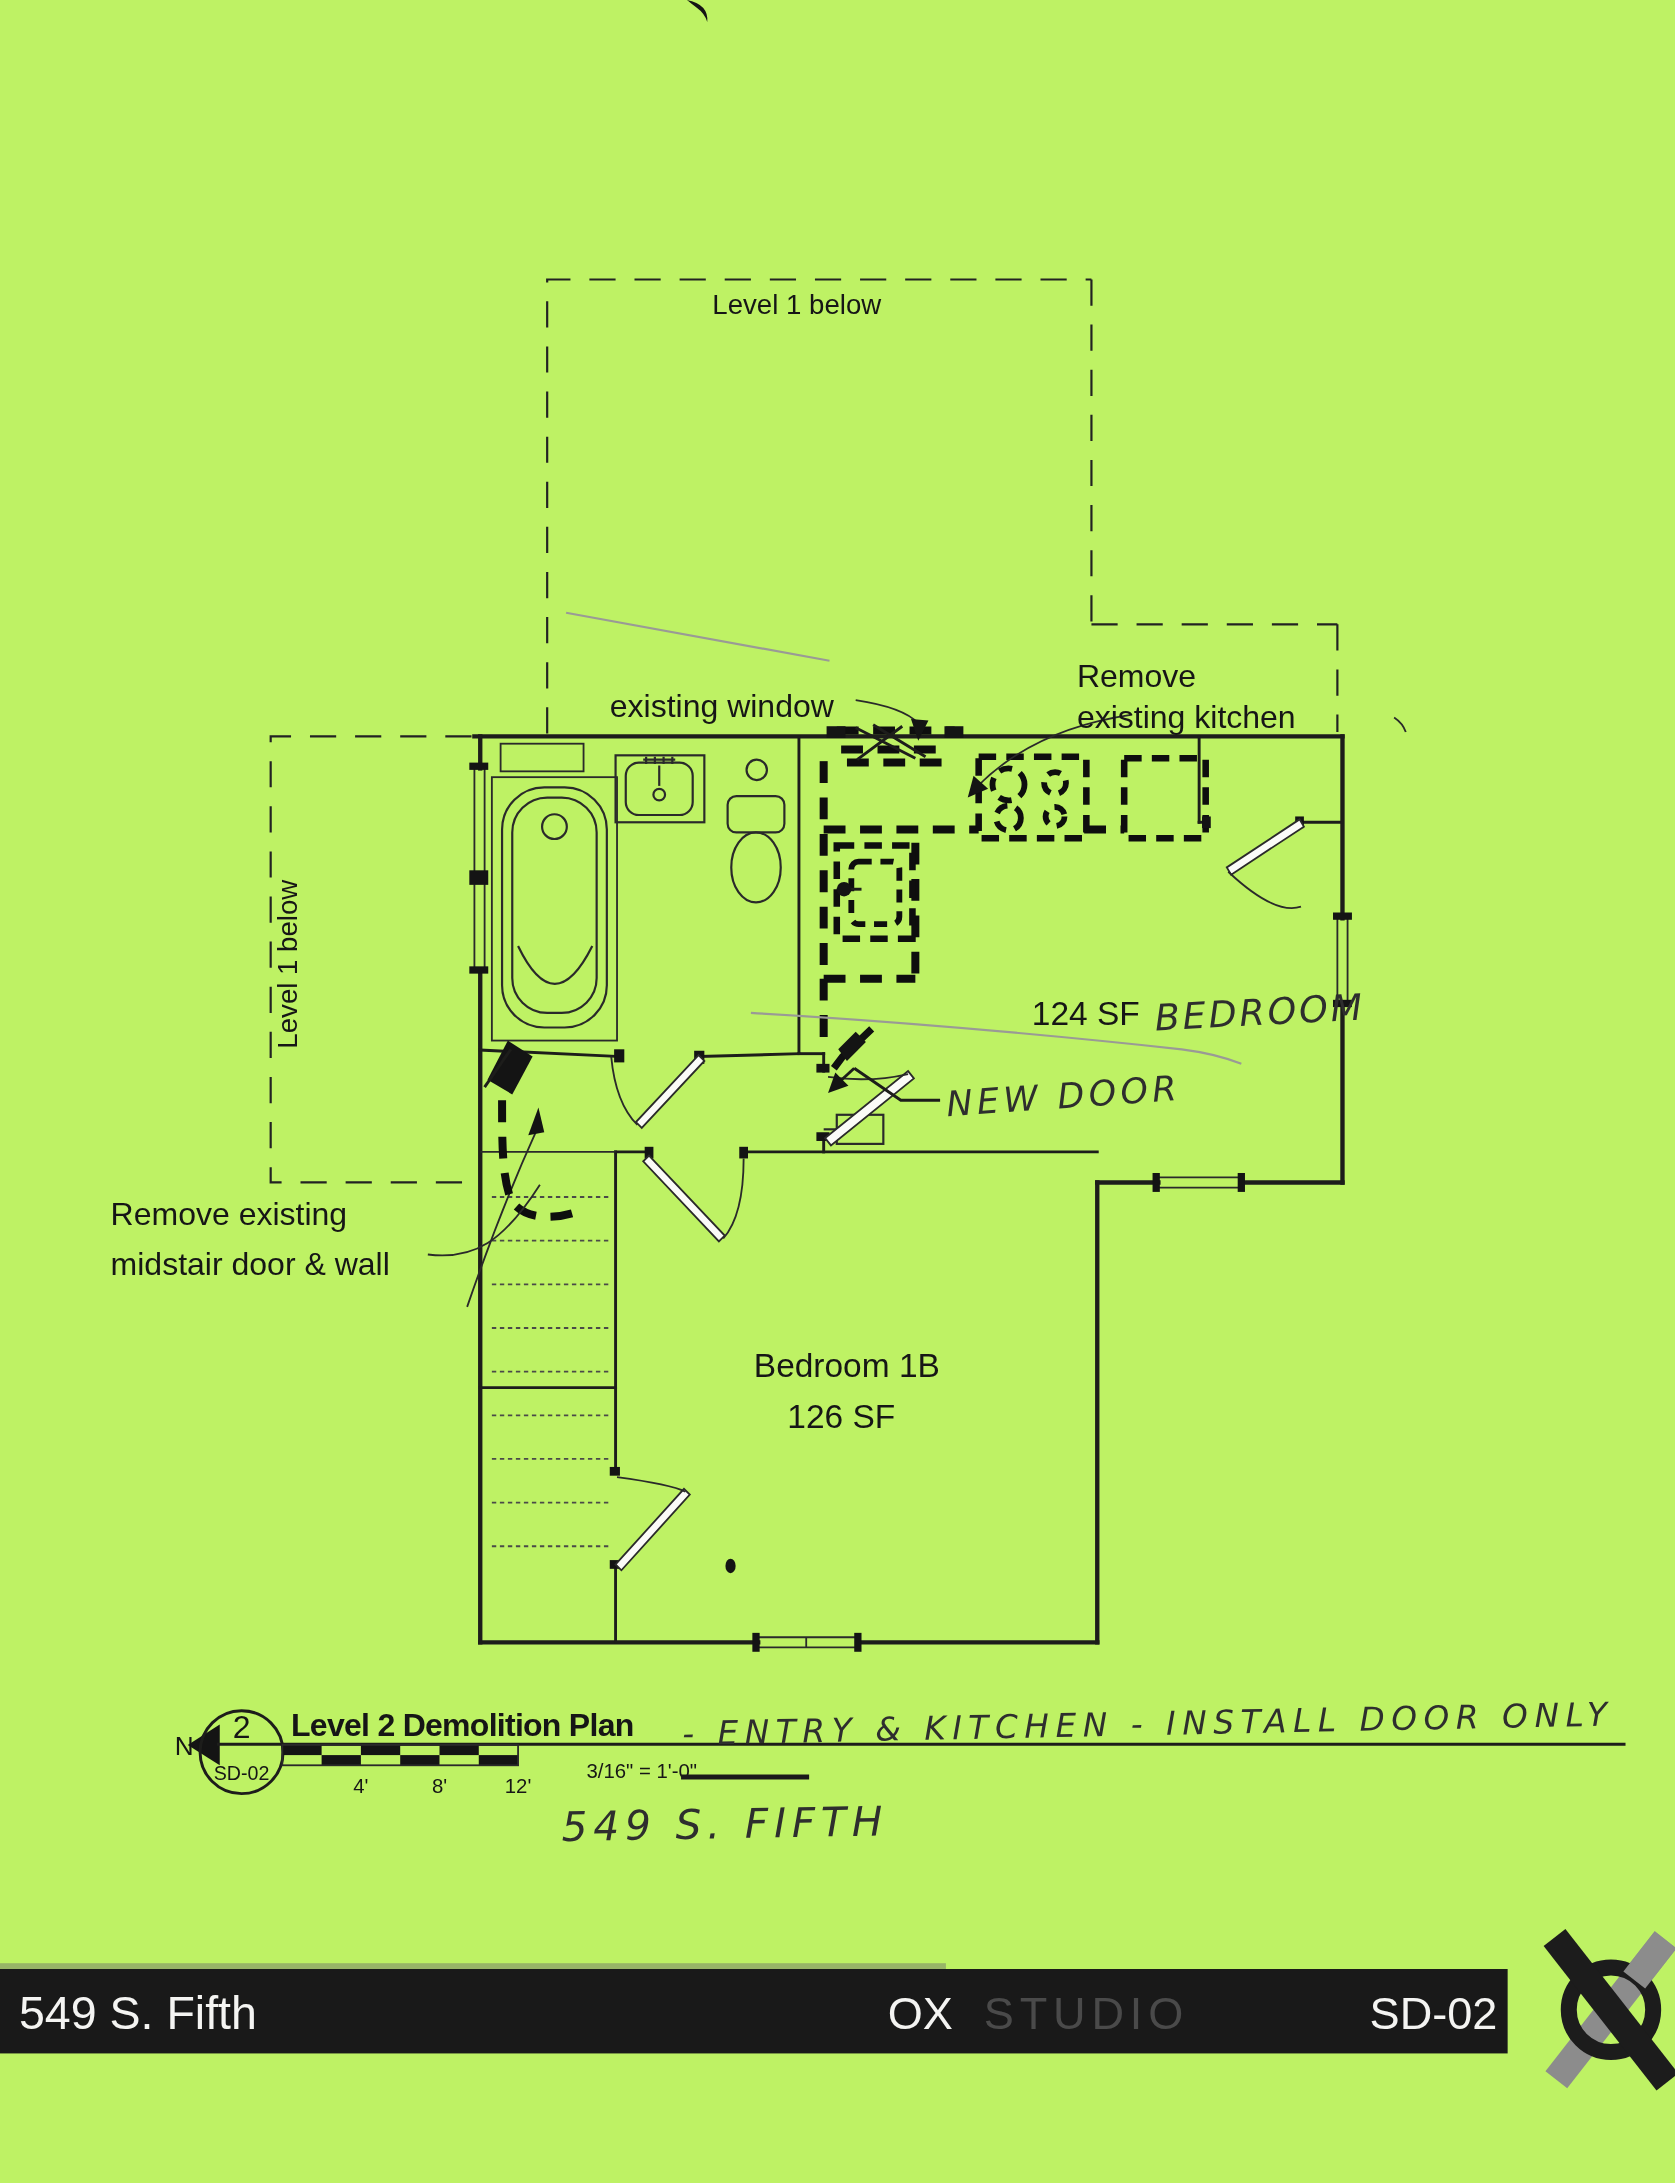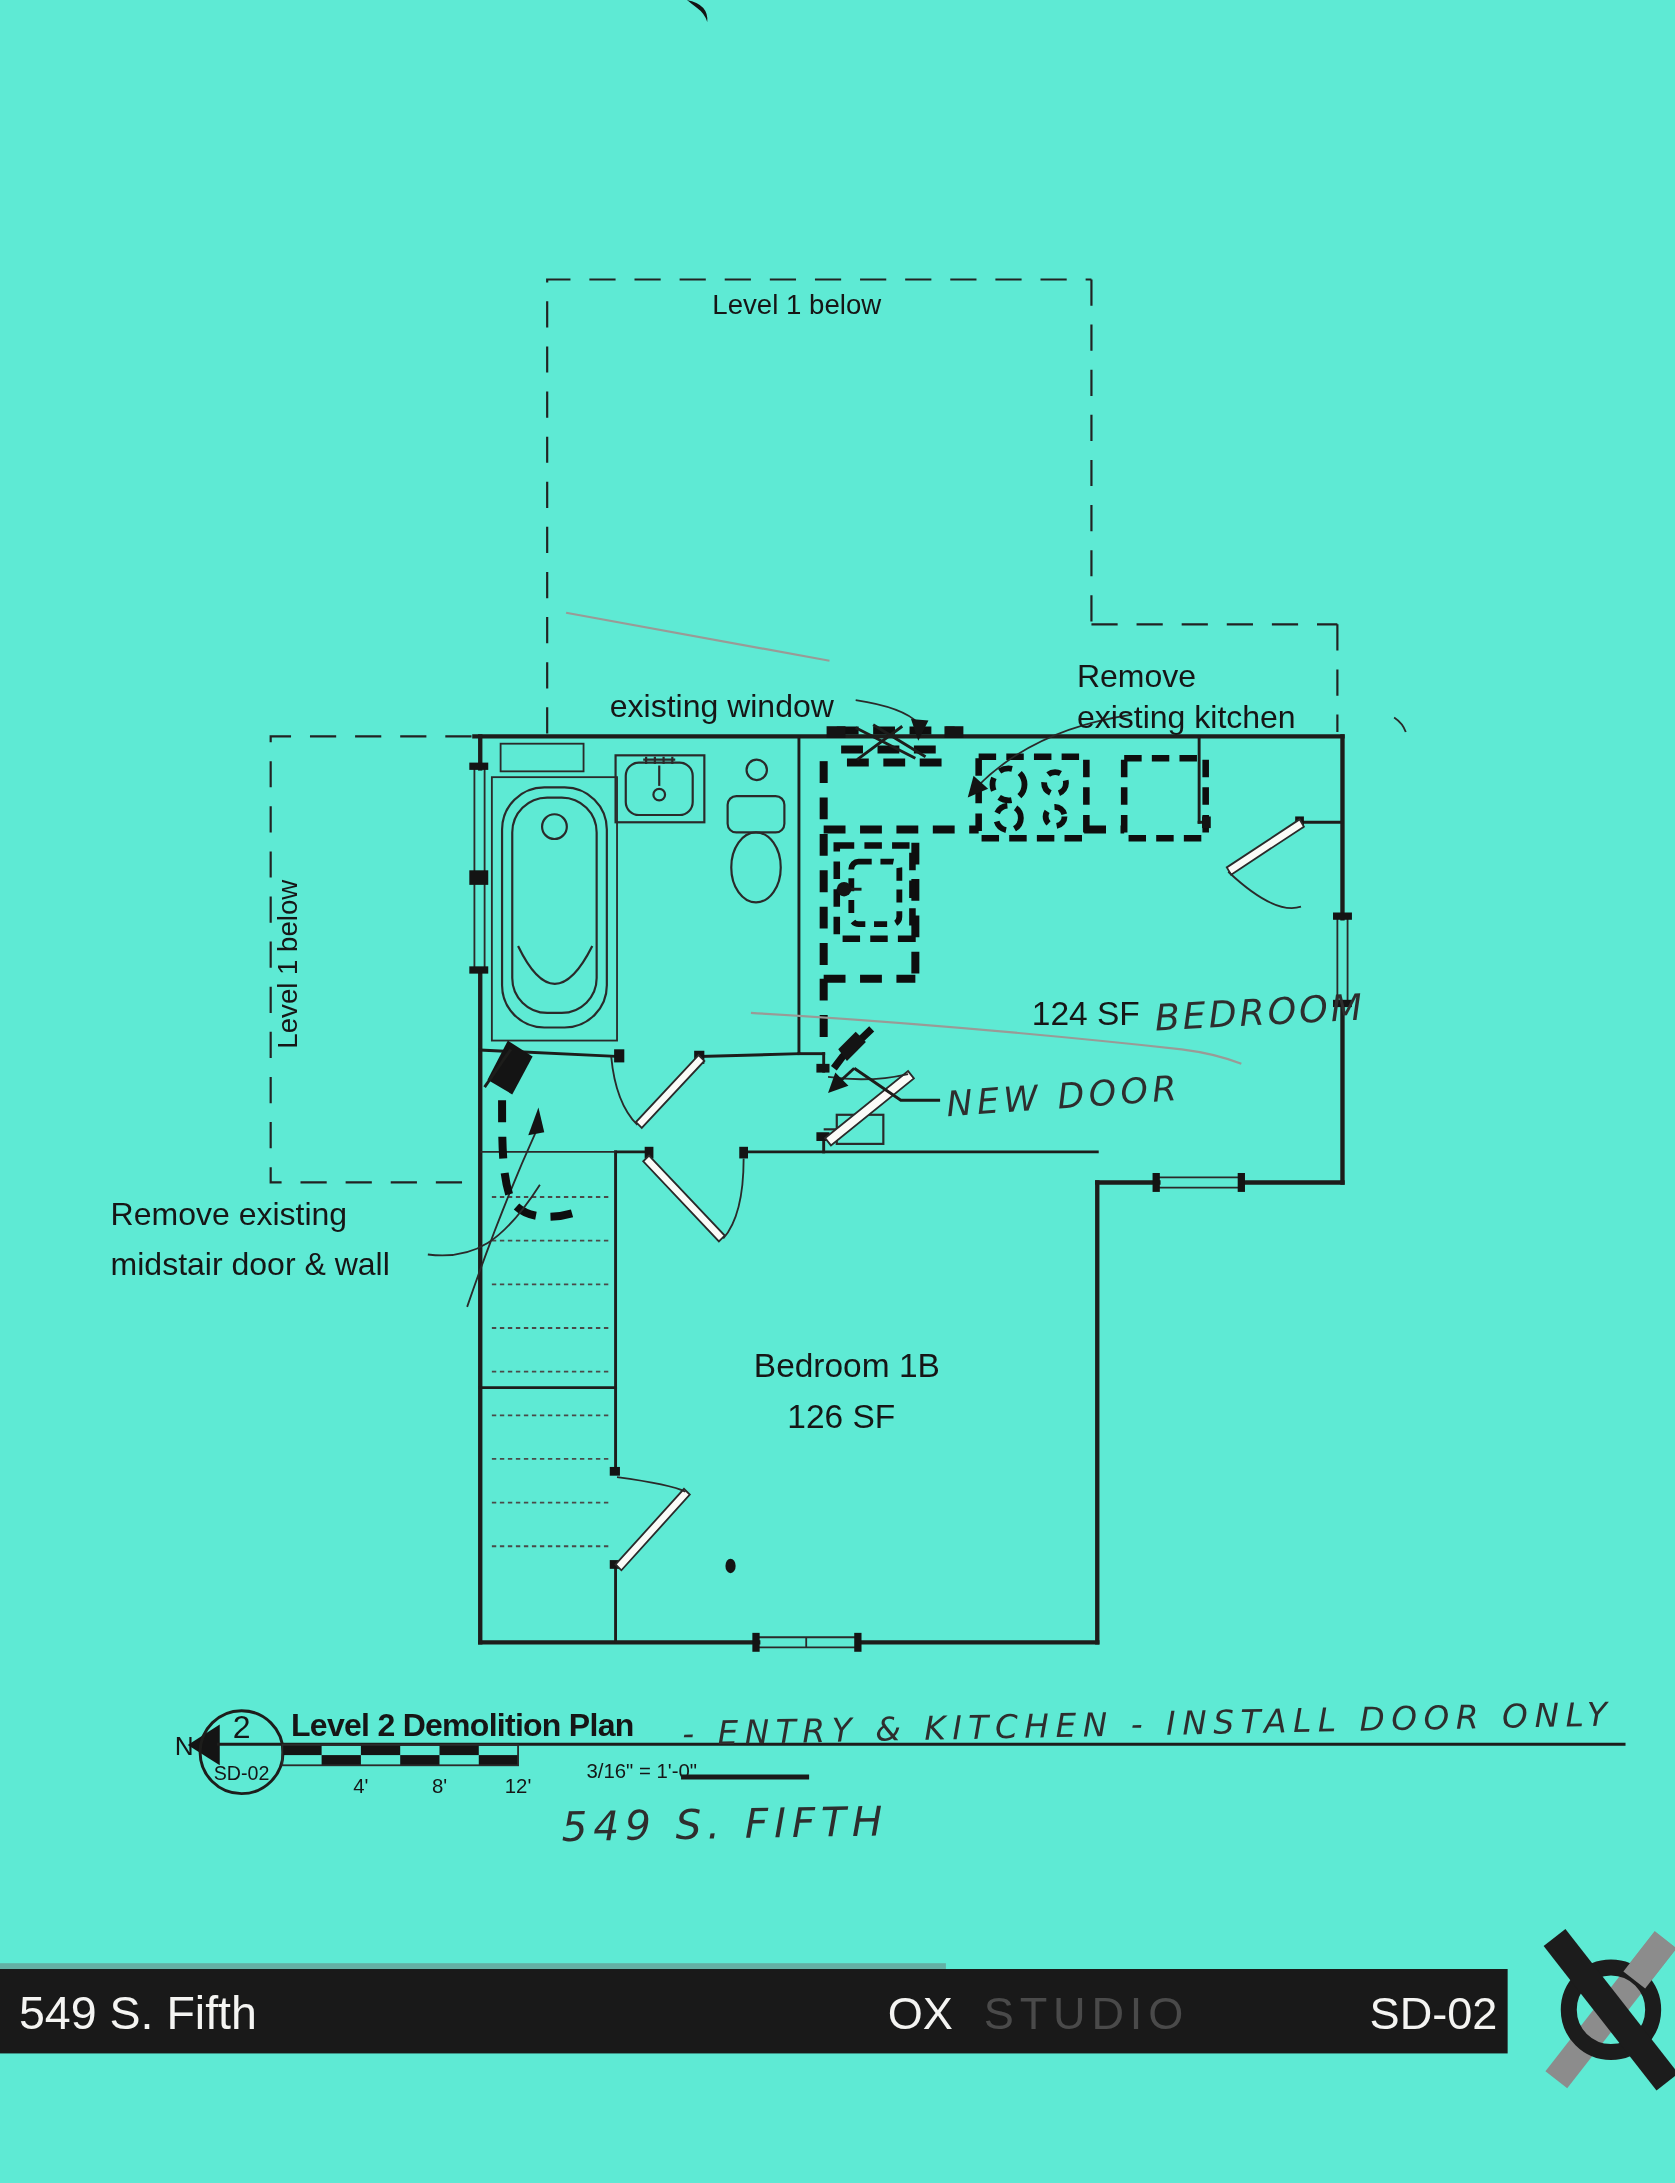--- a/index.html
+++ b/index.html
@@ -1,16 +1,16 @@
 <!DOCTYPE html>
 <html style="font-size:11.6px"><head>
 <meta charset="utf-8">
 <style>
   html,body{margin:0;padding:0;background:#e8e8e6;}
-  .page{position:relative;width:1675px;height:2183px;background:#5eead4;overflow:hidden;
+  .page{position:relative;width:1675px;height:2183px;background:#bef264;overflow:hidden;
         font-family:"Liberation Sans",sans-serif;}
   svg{position:absolute;left:0;top:0;}
   
   .w6{stroke:#1d1d1b;stroke-width:6;fill:none;stroke-linecap:square}
   .w4{stroke:#1d1d1b;stroke-width:4;fill:none;stroke-linecap:square}
   .thin{stroke:#2a2a2a;stroke-width:2.5;fill:none}
   .fix{stroke:#2a2a2a;stroke-width:3;fill:none}
   .dashB{stroke:#222;stroke-width:3;fill:none;stroke-dasharray:36 26}
   .demo{stroke:#0e0e0e;stroke-width:11;fill:none;stroke-dasharray:30 20;stroke-linecap:butt}
   .demo2{stroke:#0e0e0e;stroke-width:9;fill:none;stroke-dasharray:24 14;stroke-linecap:butt}

